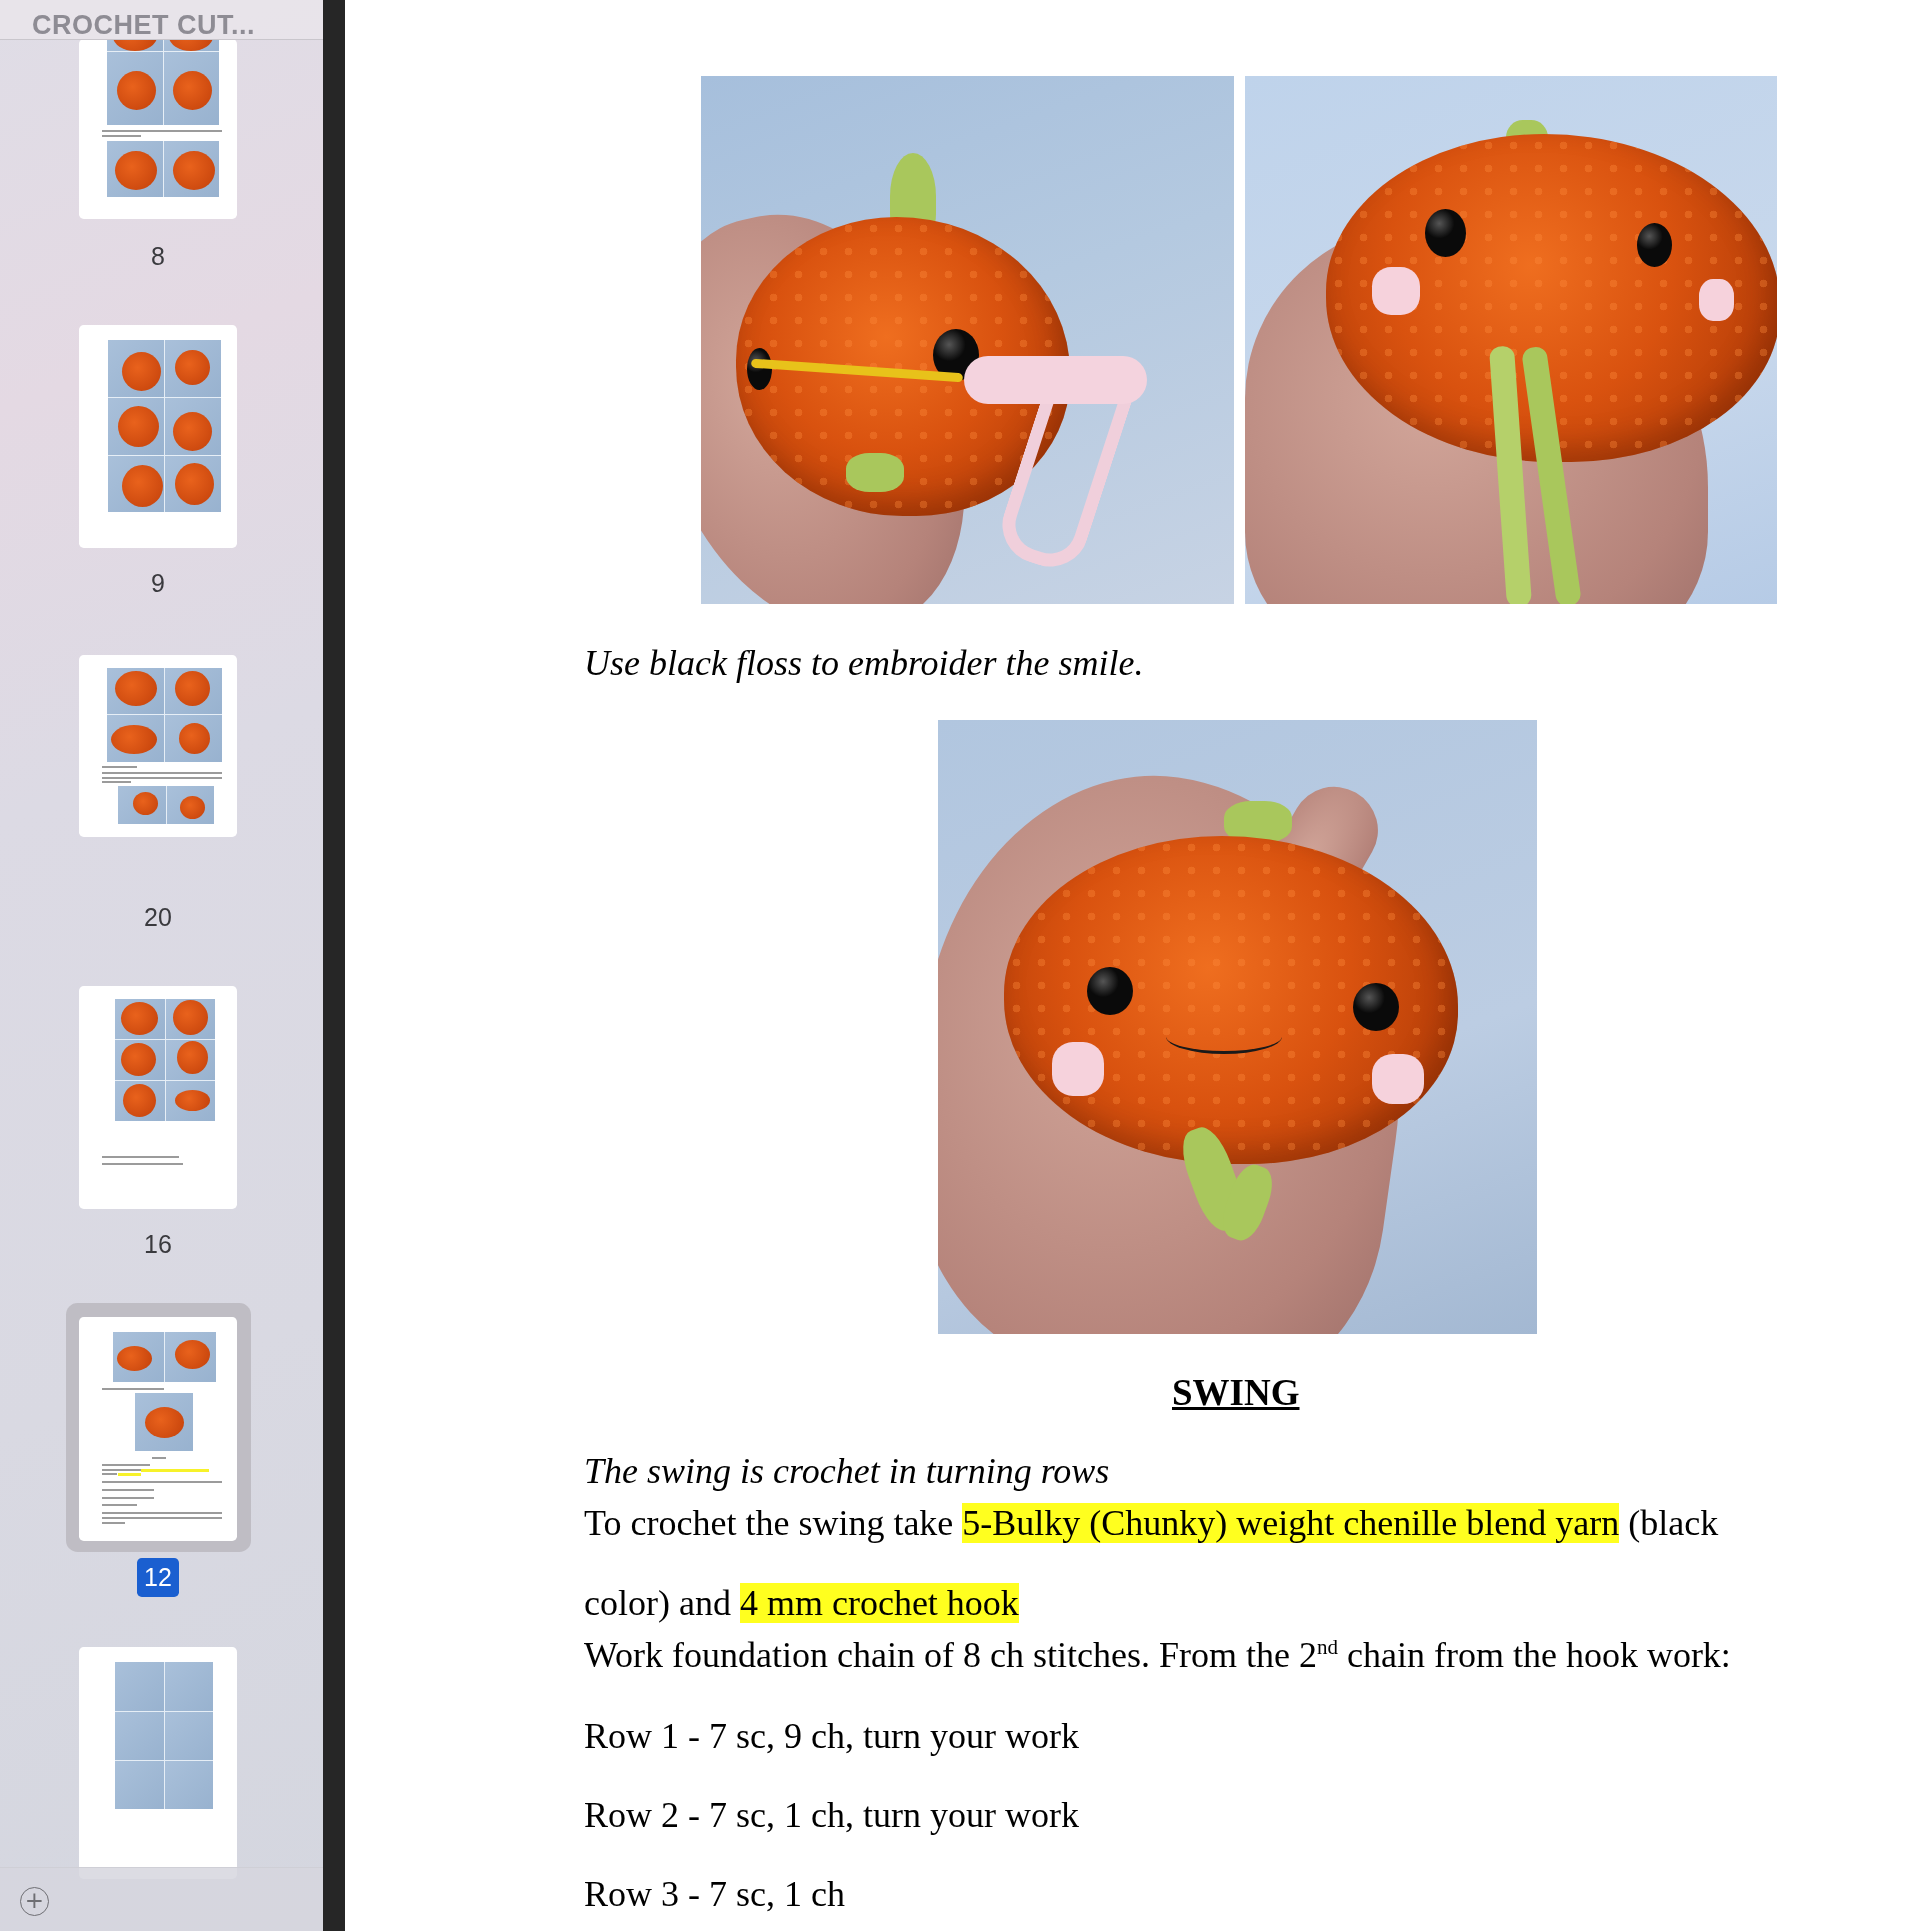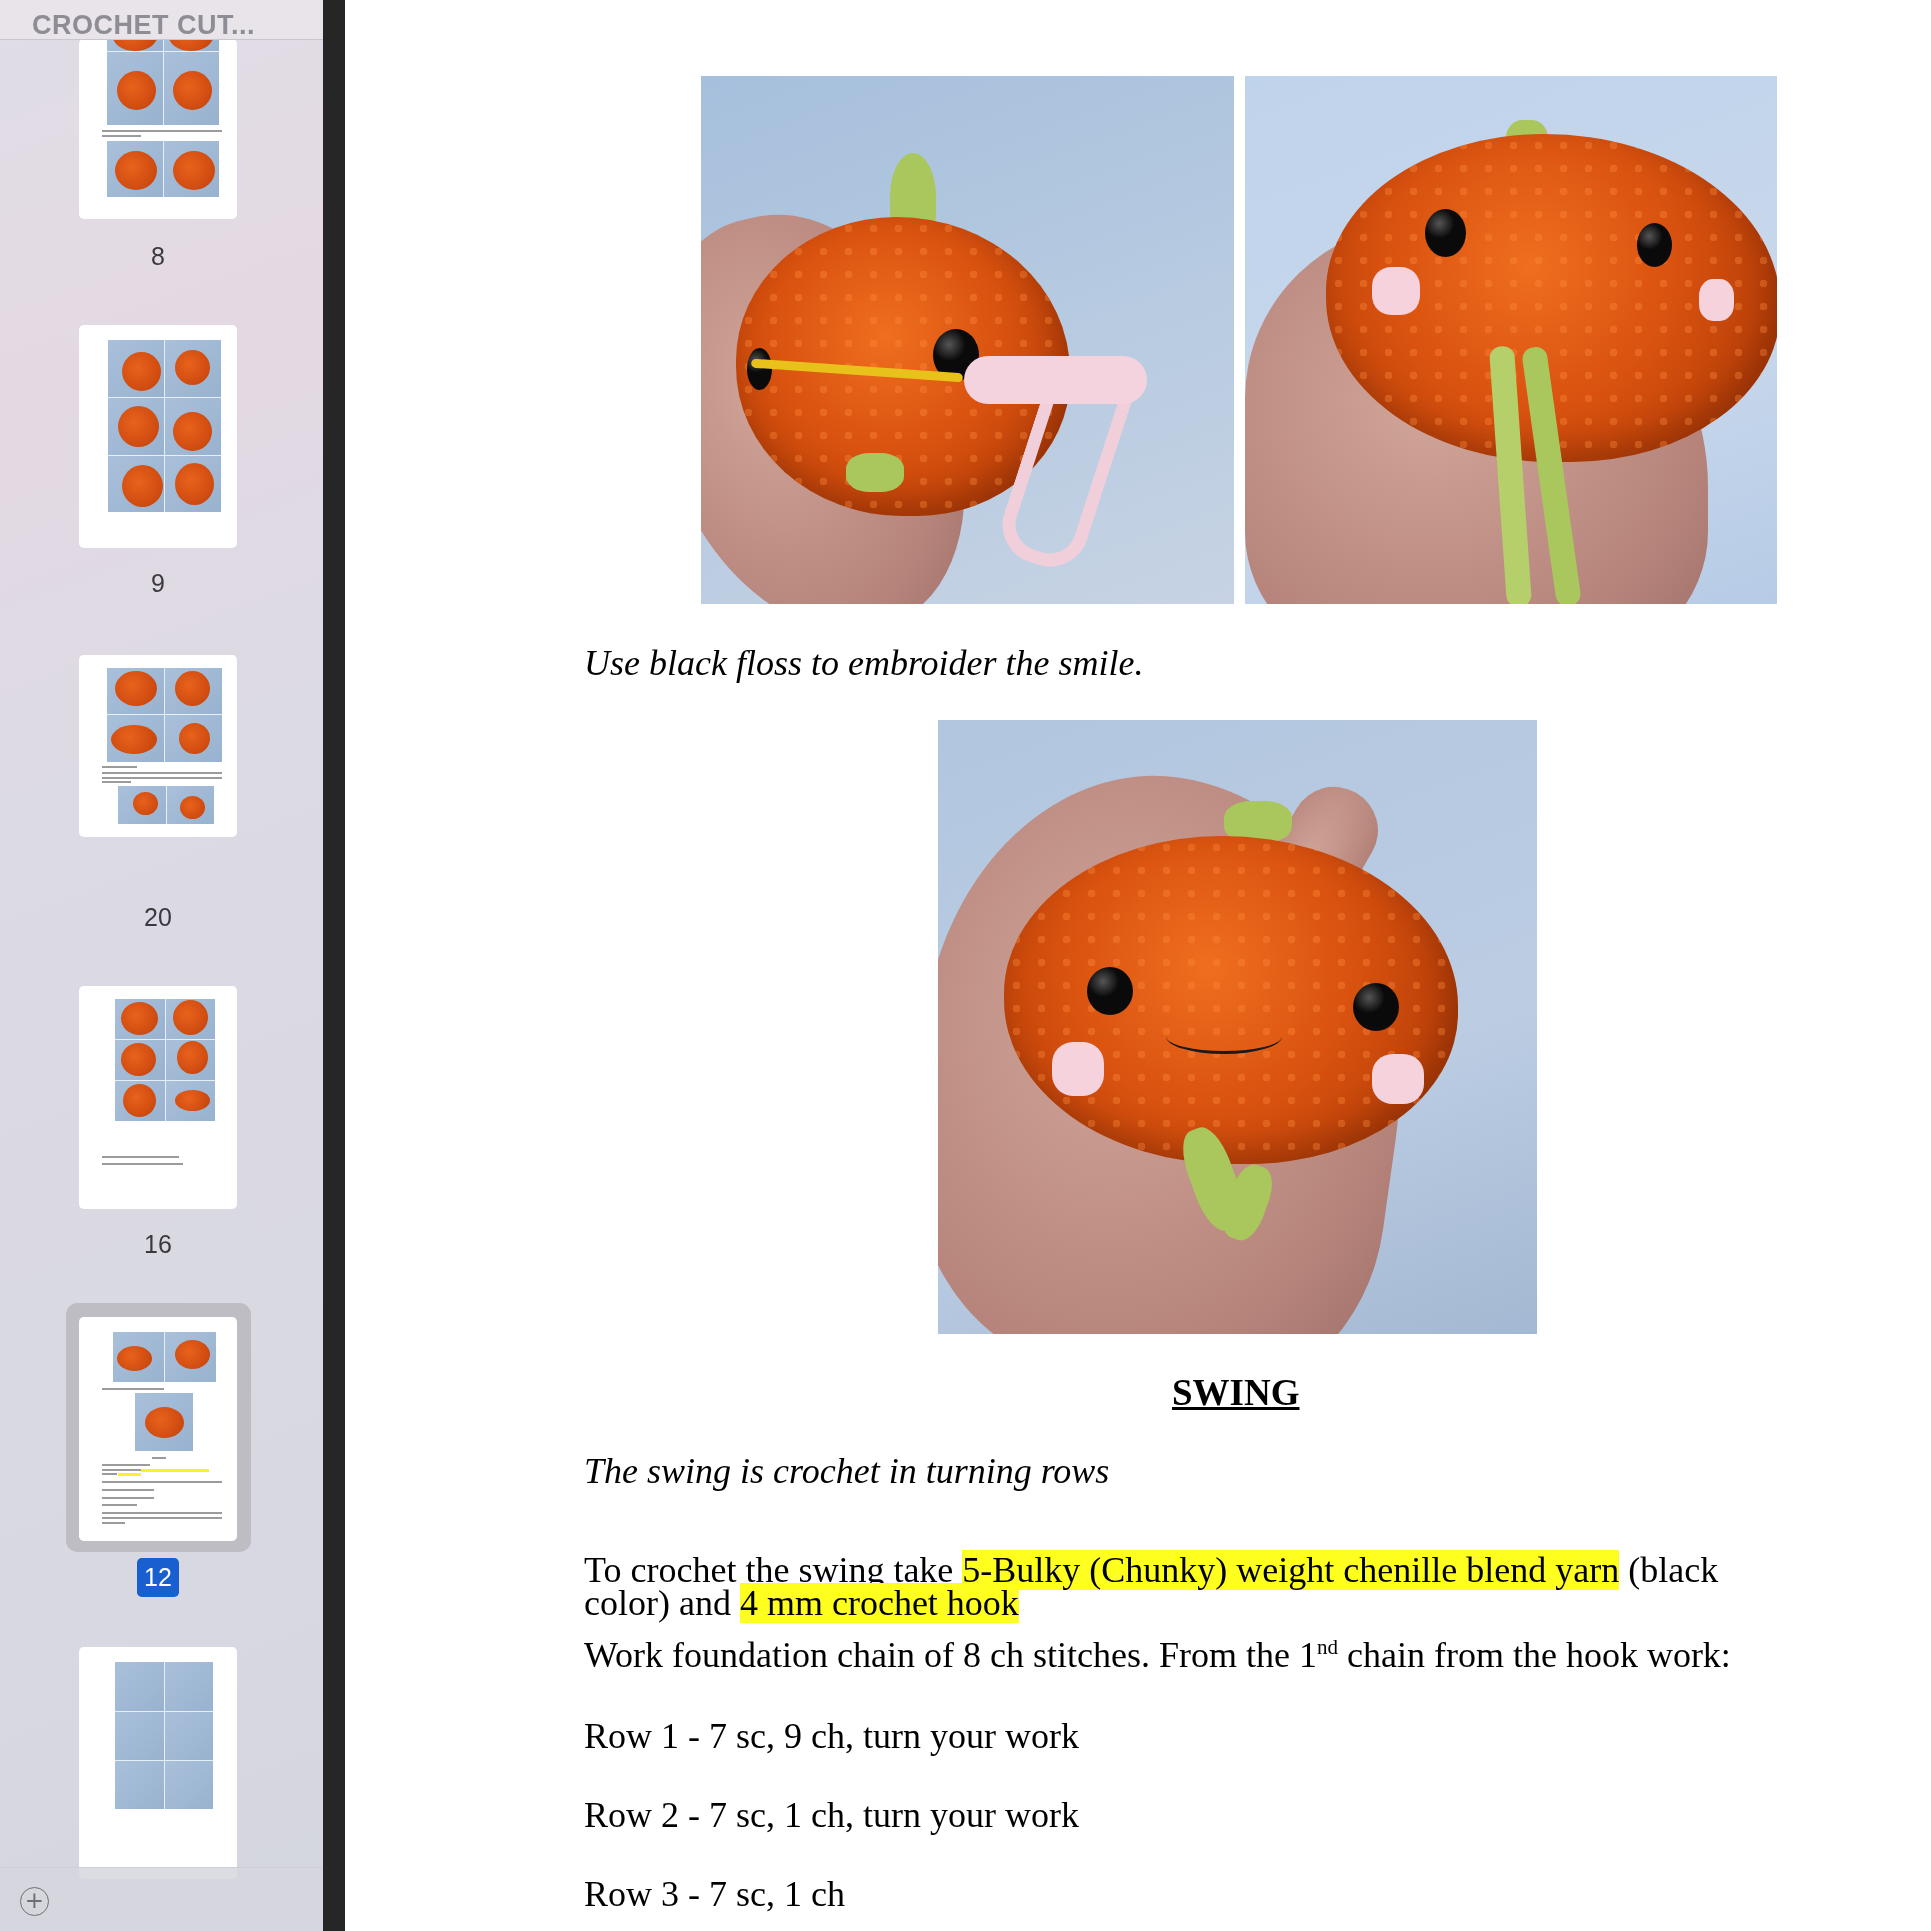--- a/index.html
+++ b/index.html
@@ -317,22 +317,22 @@
   <div class="cheek" style="left:114px; top:322px; width:52px; height:54px;"></div>
   <div class="cheek" style="left:434px; top:334px; width:52px; height:50px;"></div>
   <div class="stem" style="left:253px; top:406px; width:44px; height:106px; transform:rotate(-20deg);"></div>
   <div class="stem" style="left:290px; top:444px; width:39px; height:77px; transform:rotate(20deg);"></div>
 </div>
 
 <div class="doc-heading">SWING</div>
 
 <div class="doc-text" style="top:1450px; font-style:italic;">The swing is crochet in turning rows</div>
 
-<div class="doc-text" style="top:1502px;margin-top:47px;"><span>To crochet the swing take </span><span class="hl">5-Bulky (Chunky) weight chenille blend yarn</span><span> (black</span></div>
+<div class="doc-text" style="top:1502px;"><span>To crochet the swing take </span><span class="hl">5-Bulky (Chunky) weight chenille blend yarn</span><span> (black</span></div>
 
 <div class="doc-text" style="top:1554px;margin-top:28px;"><span>color) and </span><span class="hl">4 mm crochet hook</span></div>
 
-<div class="doc-text" style="top:1634px;"><span>Work foundation chain of 8 ch stitches. From the 1</span><sup>nd</sup><span> chain from the hook work:</span></div>
+<div class="doc-text" style="top:1634px;"><span>Work foundation chain of 8 ch stitches. From the 2</span><sup>nd</sup><span> chain from the hook work:</span></div>
 
 <div class="doc-text" style="top:1715px;">Row 1 - 7 sc, 9 ch, turn your work</div>
 <div class="doc-text" style="top:1794px;">Row 2 - 7 sc, 1 ch, turn your work</div>
 <div class="doc-text" style="top:1873px;">Row 3 - 7 sc, 1 ch</div>
 
 
 </body></html>

